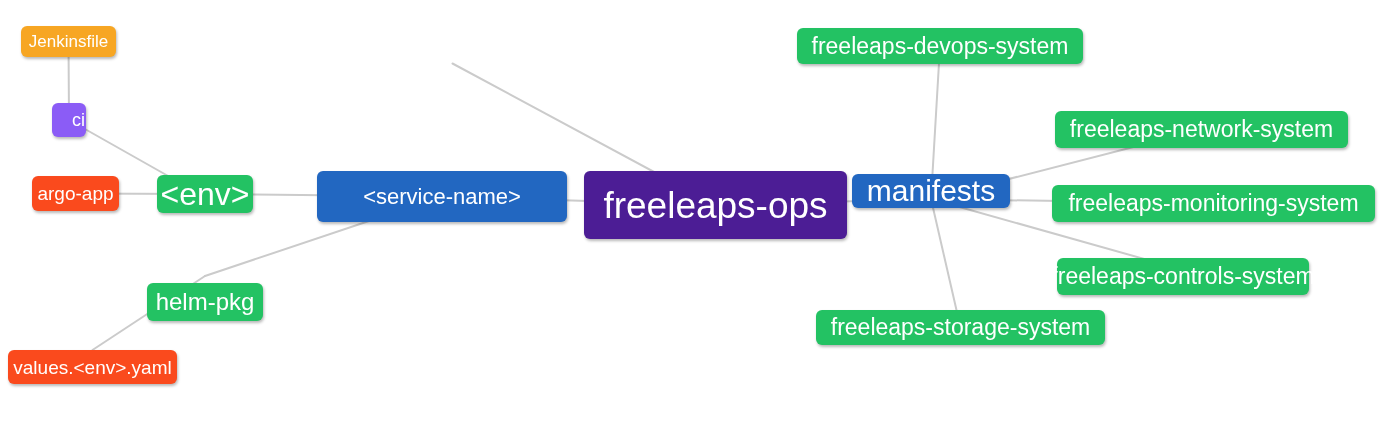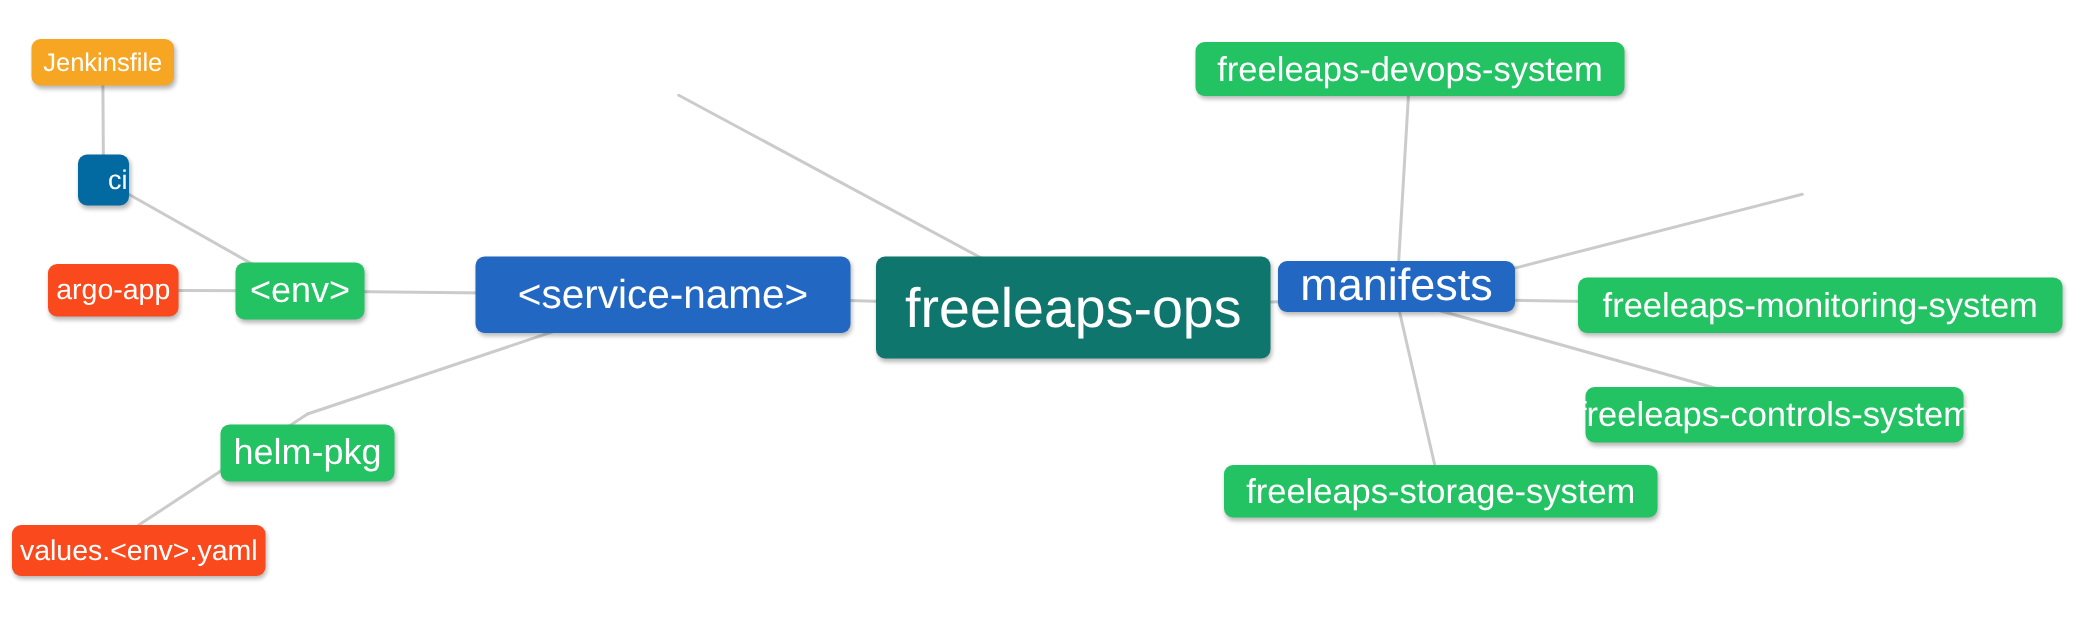--- a/index.html
+++ b/index.html
@@ -56,25 +56,26 @@
       <line x1="442" y1="196.5" x2="715.5" y2="205" stroke="#CBCBCB" stroke-width="2" stroke-linecap="round"></line>
       <line x1="715.5" y1="205" x2="931" y2="199" stroke="#CBCBCB" stroke-width="2" stroke-linecap="round"></line>
       <line x1="931" y1="199" x2="940" y2="46" stroke="#CBCBCB" stroke-width="2" stroke-linecap="round"></line>
       <line x1="931" y1="199" x2="1201.5" y2="129.5" stroke="#CBCBCB" stroke-width="2" stroke-linecap="round"></line>
       <line x1="931" y1="199" x2="1213.5" y2="203.5" stroke="#CBCBCB" stroke-width="2" stroke-linecap="round"></line>
       <line x1="931" y1="199" x2="1206.5" y2="276.5" stroke="#CBCBCB" stroke-width="2" stroke-linecap="round"></line>
       <line x1="931" y1="199" x2="960.5" y2="327.5" stroke="#CBCBCB" stroke-width="2" stroke-linecap="round"></line>
     </svg>
 
   <div class="node" style="left: 21px; top: 26px; width: 95px; height: 31px; font-size: 17px; background: rgb(247, 166, 35); color: rgb(255, 255, 255);">Jenkinsfile</div>
-  <div class="node" style="left: 52px; top: 103px; width: 34px; height: 34px; font-size: 18px; background: #0369a1; color: rgb(255, 255, 255); padding-left: 19px;">ci</div>
+  <div class="node" style="left: 52px; top: 103px; width: 34px; height: 34px; font-size: 18px; background: #8b5cf6; color: rgb(255, 255, 255); padding-left: 19px;">ci</div>
   <div class="node" style="left: 32px; top: 176px; width: 87px; height: 35px; font-size: 19px; background: rgb(250, 74, 29); color: rgb(255, 255, 255);">argo-app</div>
-  <div class="node" style="left: 157px; top: 175px; width: 86px; height: 38px; font-size: 24px; background: rgb(35, 194, 99); color: rgb(255, 255, 255);">&lt;env&gt;</div>
+  <div class="node" style="left: 157px; top: 175px; width: 96px; height: 38px; font-size: 32px; background: rgb(35, 194, 99); color: rgb(255, 255, 255);">&lt;env&gt;</div>
   <div class="node" style="left: 147px; top: 257px; width: 116px; height: 38px; font-size: 24px; background: rgb(35, 194, 99); color: rgb(255, 255, 255); margin-top: 26px;">helm-pkg</div>
   <div class="node" style="left: 8px; top: 350px; width: 169px; height: 34px; font-size: 19px; background: rgb(250, 74, 29); color: rgb(255, 255, 255);">values.&lt;env&gt;.yaml</div>
-  <div class="node" style="left: 317px; top: 171px; width: 250px; height: 51px; font-size: 27px; background: rgb(34, 103, 193); color: rgb(255, 255, 255);">&lt;service-name&gt;</div>
-  <div class="node" style="left: 584px; top: 171px; width: 263px; height: 68px; font-size: 37px; background: #0f766e; color: rgb(255, 255, 255);">freeleaps-ops</div>
+  <div class="node" style="left: 317px; top: 171px; width: 250px; height: 51px; font-size: 22px; background: rgb(34, 103, 193); color: rgb(255, 255, 255);">&lt;service-name&gt;</div>
+  <div class="node" style="left: 584px; top: 171px; width: 263px; height: 68px; font-size: 37px; background: #4c1d95; color: rgb(255, 255, 255);">freeleaps-ops</div>
   <div class="node" style="left: 852px; top: 174px; width: 158px; height: 34px; font-size: 30px; background: rgb(34, 103, 193); color: rgb(255, 255, 255);">manifests</div>
   <div class="node" style="left: 797px; top: 28px; width: 286px; height: 36px; font-size: 23px; background: rgb(35, 194, 99); color: rgb(255, 255, 255);">freeleaps-devops-system</div>
+  <div class="node" style="left: 1055px; top: 111px; width: 293px; height: 37px; font-size: 23px; background: rgb(35, 194, 99); color: rgb(255, 255, 255);">freeleaps-network-system</div>
   <div class="node" style="left: 1052px; top: 185px; width: 323px; height: 37px; font-size: 23px; background: rgb(35, 194, 99); color: rgb(255, 255, 255);">freeleaps-monitoring-system</div>
   <div class="node" style="left: 1057px; top: 258px; width: 252px; height: 37px; font-size: 23px; background: rgb(35, 194, 99); color: rgb(255, 255, 255);">freeleaps-controls-system</div>
   <div class="node" style="left: 816px; top: 310px; width: 289px; height: 35px; font-size: 23px; background: rgb(35, 194, 99); color: rgb(255, 255, 255);">freeleaps-storage-system</div>
 </div>
 
 </body></html>

